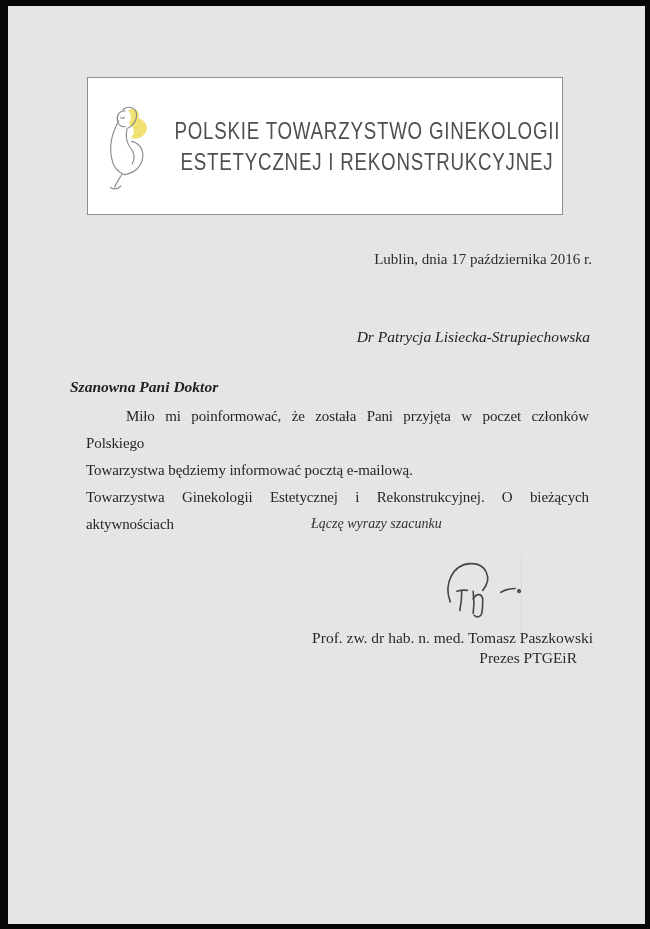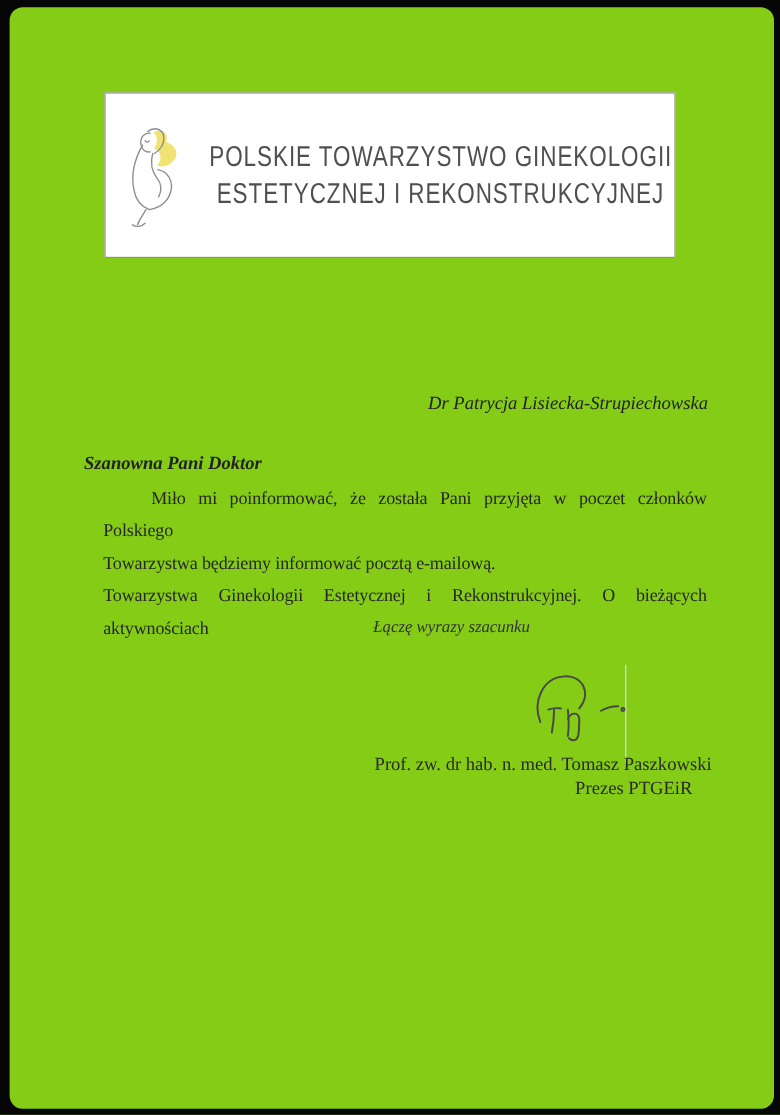--- a/index.html
+++ b/index.html
@@ -6,22 +6,21 @@
   body {
     width:650px; height:929px;
     background:#060606;
     position:relative;
     font-family:"Liberation Serif", serif;
     overflow:hidden;
   }
   .page {
     position:absolute;
     left:8px; top:6px; right:5px; bottom:5px;
-    background:#84cc16;
-    border-radius:11px;
+    background:#e5e5e5;
   }
   
   .letterhead {
     position:absolute;
     left:79px; top:71px;
     width:474px; height:136px;
     border:1px solid #8f8f8f;
     background:#ffffff;
   }
   .logo-figure {
@@ -106,20 +105,21 @@
         <path d="M23,121 C28,124 34,123 38,119"></path>
         <path d="M38,22 C40,24 42,24 43,22"></path>
       </g>
     </svg>
     <div class="org-text">
       <div class="org-line">POLSKIE TOWARZYSTWO GINEKOLOGII</div>
       <div class="org-line">ESTETYCZNEJ I REKONSTRUKCYJNEJ</div>
     </div>
   </div>
 
+  <div class="dateline">Lublin, dnia 17 października 2016 r.</div>
 
   <div class="recipient">Dr Patrycja Lisiecka-Strupiechowska</div>
 
   <div class="salutation">Szanowna Pani Doktor</div>
 
   <div class="body-par">
     <div class="body-line first">Miło mi poinformować, że została Pani przyjęta w poczet członków Polskiego</div>
     <div class="body-line last">Towarzystwa będziemy informować pocztą e-mailową.</div>
     <div class="body-line">Towarzystwa Ginekologii Estetycznej i Rekonstrukcyjnej. O bieżących aktywnościach</div>
   </div>

